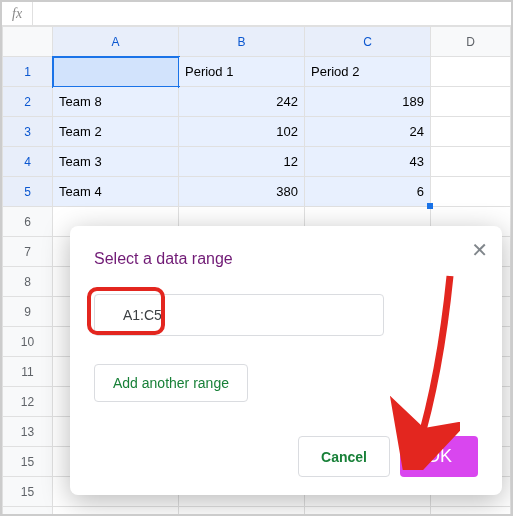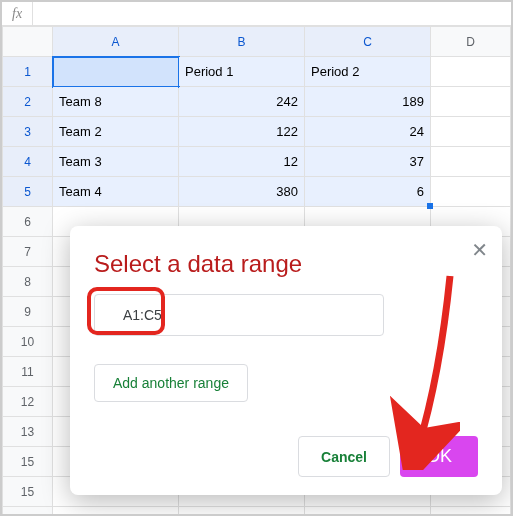--- a/index.html
+++ b/index.html
@@ -85,24 +85,24 @@
   .dialog {
     position: absolute;
     left: 68px; top: 224px;
     width: 432px;
     background: #fff;
     border-radius: 8px;
     box-shadow: 0 6px 28px rgba(0,0,0,0.28);
     padding: 24px 24px 18px 24px;
   }
   .dialog-title {
-    font-size: 24px;
-    color: #b91c1c;
+    font-size: 16px;
+    color: #701a75;
     font-weight: 400;
-    margin: 0 0 16px 0;
+    margin: 0 0 26px 0;
   }
   .dialog-close {
     position: absolute;
     right: 14px; top: 14px;
     font-size: 20px;
     color: #80868b;
     cursor: pointer;
     line-height: 1;
   }
   .range-input {
@@ -204,29 +204,29 @@
     <tr class="sel-range">
       <th class="rowhead sel-head">2</th>
       <td class="data cell-left">Team 8</td>
       <td class="data cell-right">242</td>
       <td class="data cell-right">189</td>
       <td></td>
     </tr>
     <tr class="sel-range">
       <th class="rowhead sel-head">3</th>
       <td class="data cell-left">Team 2</td>
-      <td class="data cell-right">122</td>
+      <td class="data cell-right">102</td>
       <td class="data cell-right">24</td>
       <td></td>
     </tr>
     <tr class="sel-range">
       <th class="rowhead sel-head">4</th>
       <td class="data cell-left">Team 3</td>
       <td class="data cell-right">12</td>
-      <td class="data cell-right">37</td>
+      <td class="data cell-right">43</td>
       <td></td>
     </tr>
     <tr class="sel-range">
       <th class="rowhead sel-head">5</th>
       <td class="data cell-left">Team 4</td>
       <td class="data cell-right">380</td>
       <td class="data cell-right sel-handle">6</td>
       <td></td>
     </tr>
     <tr>

